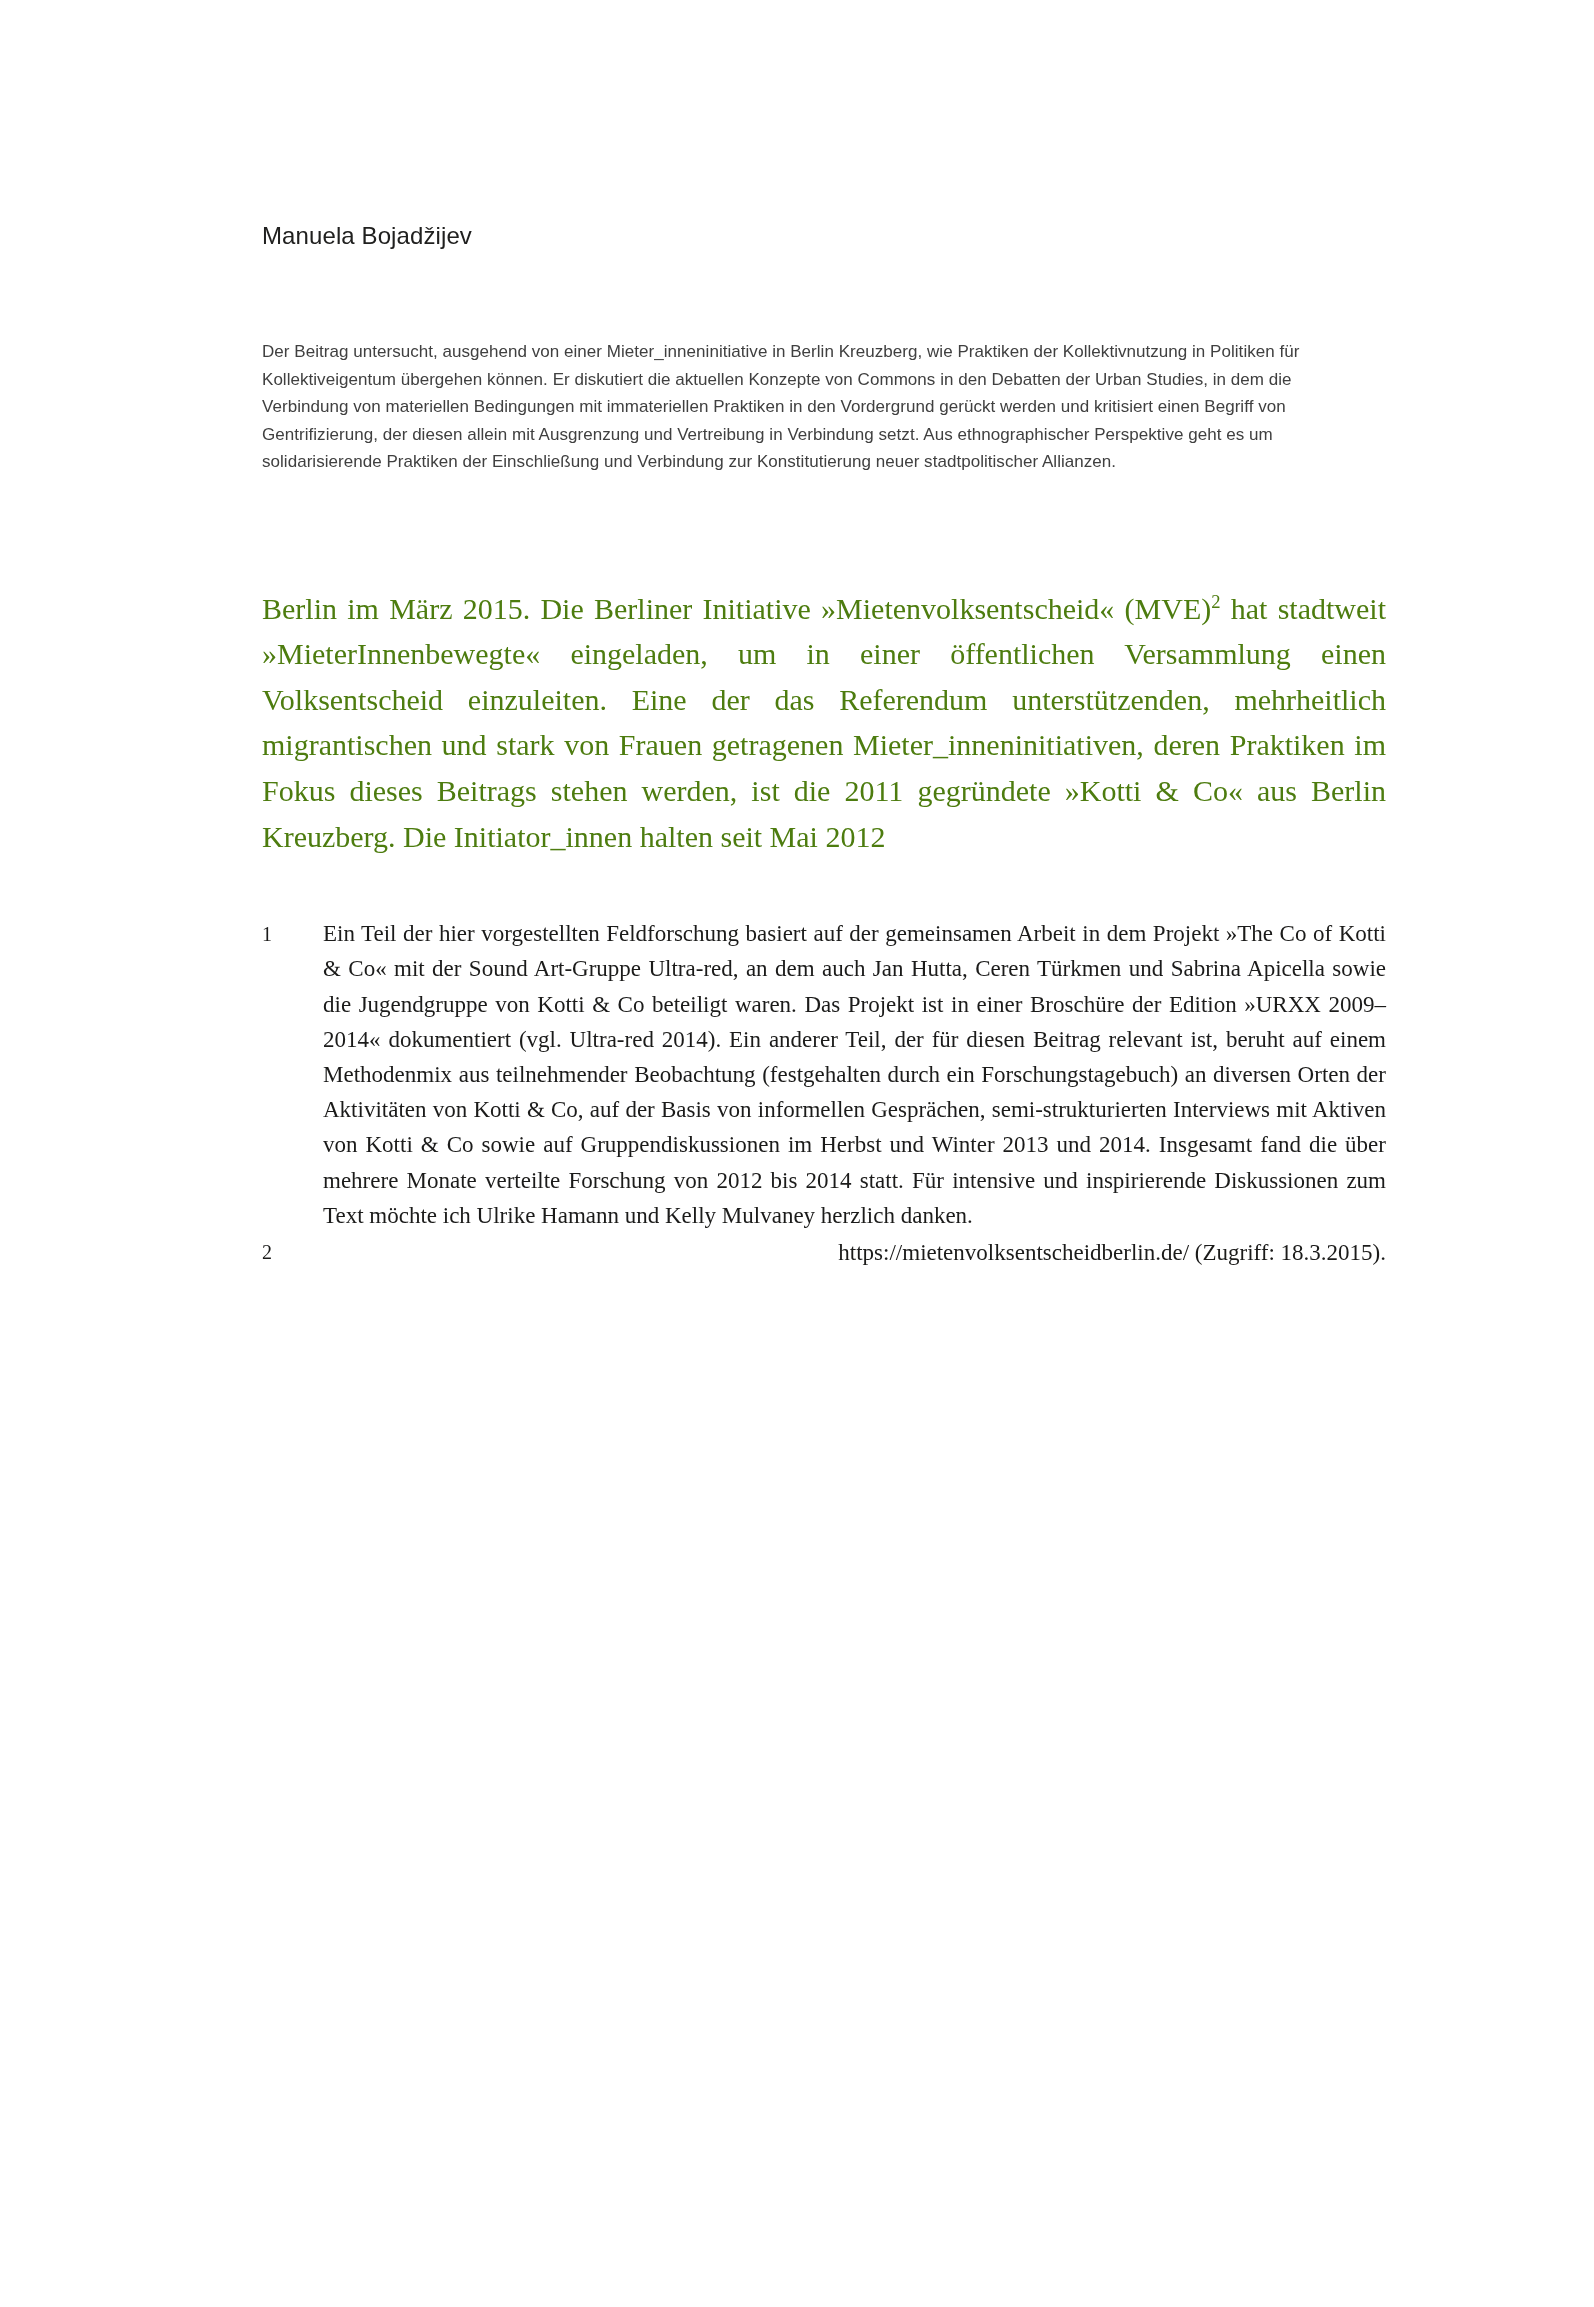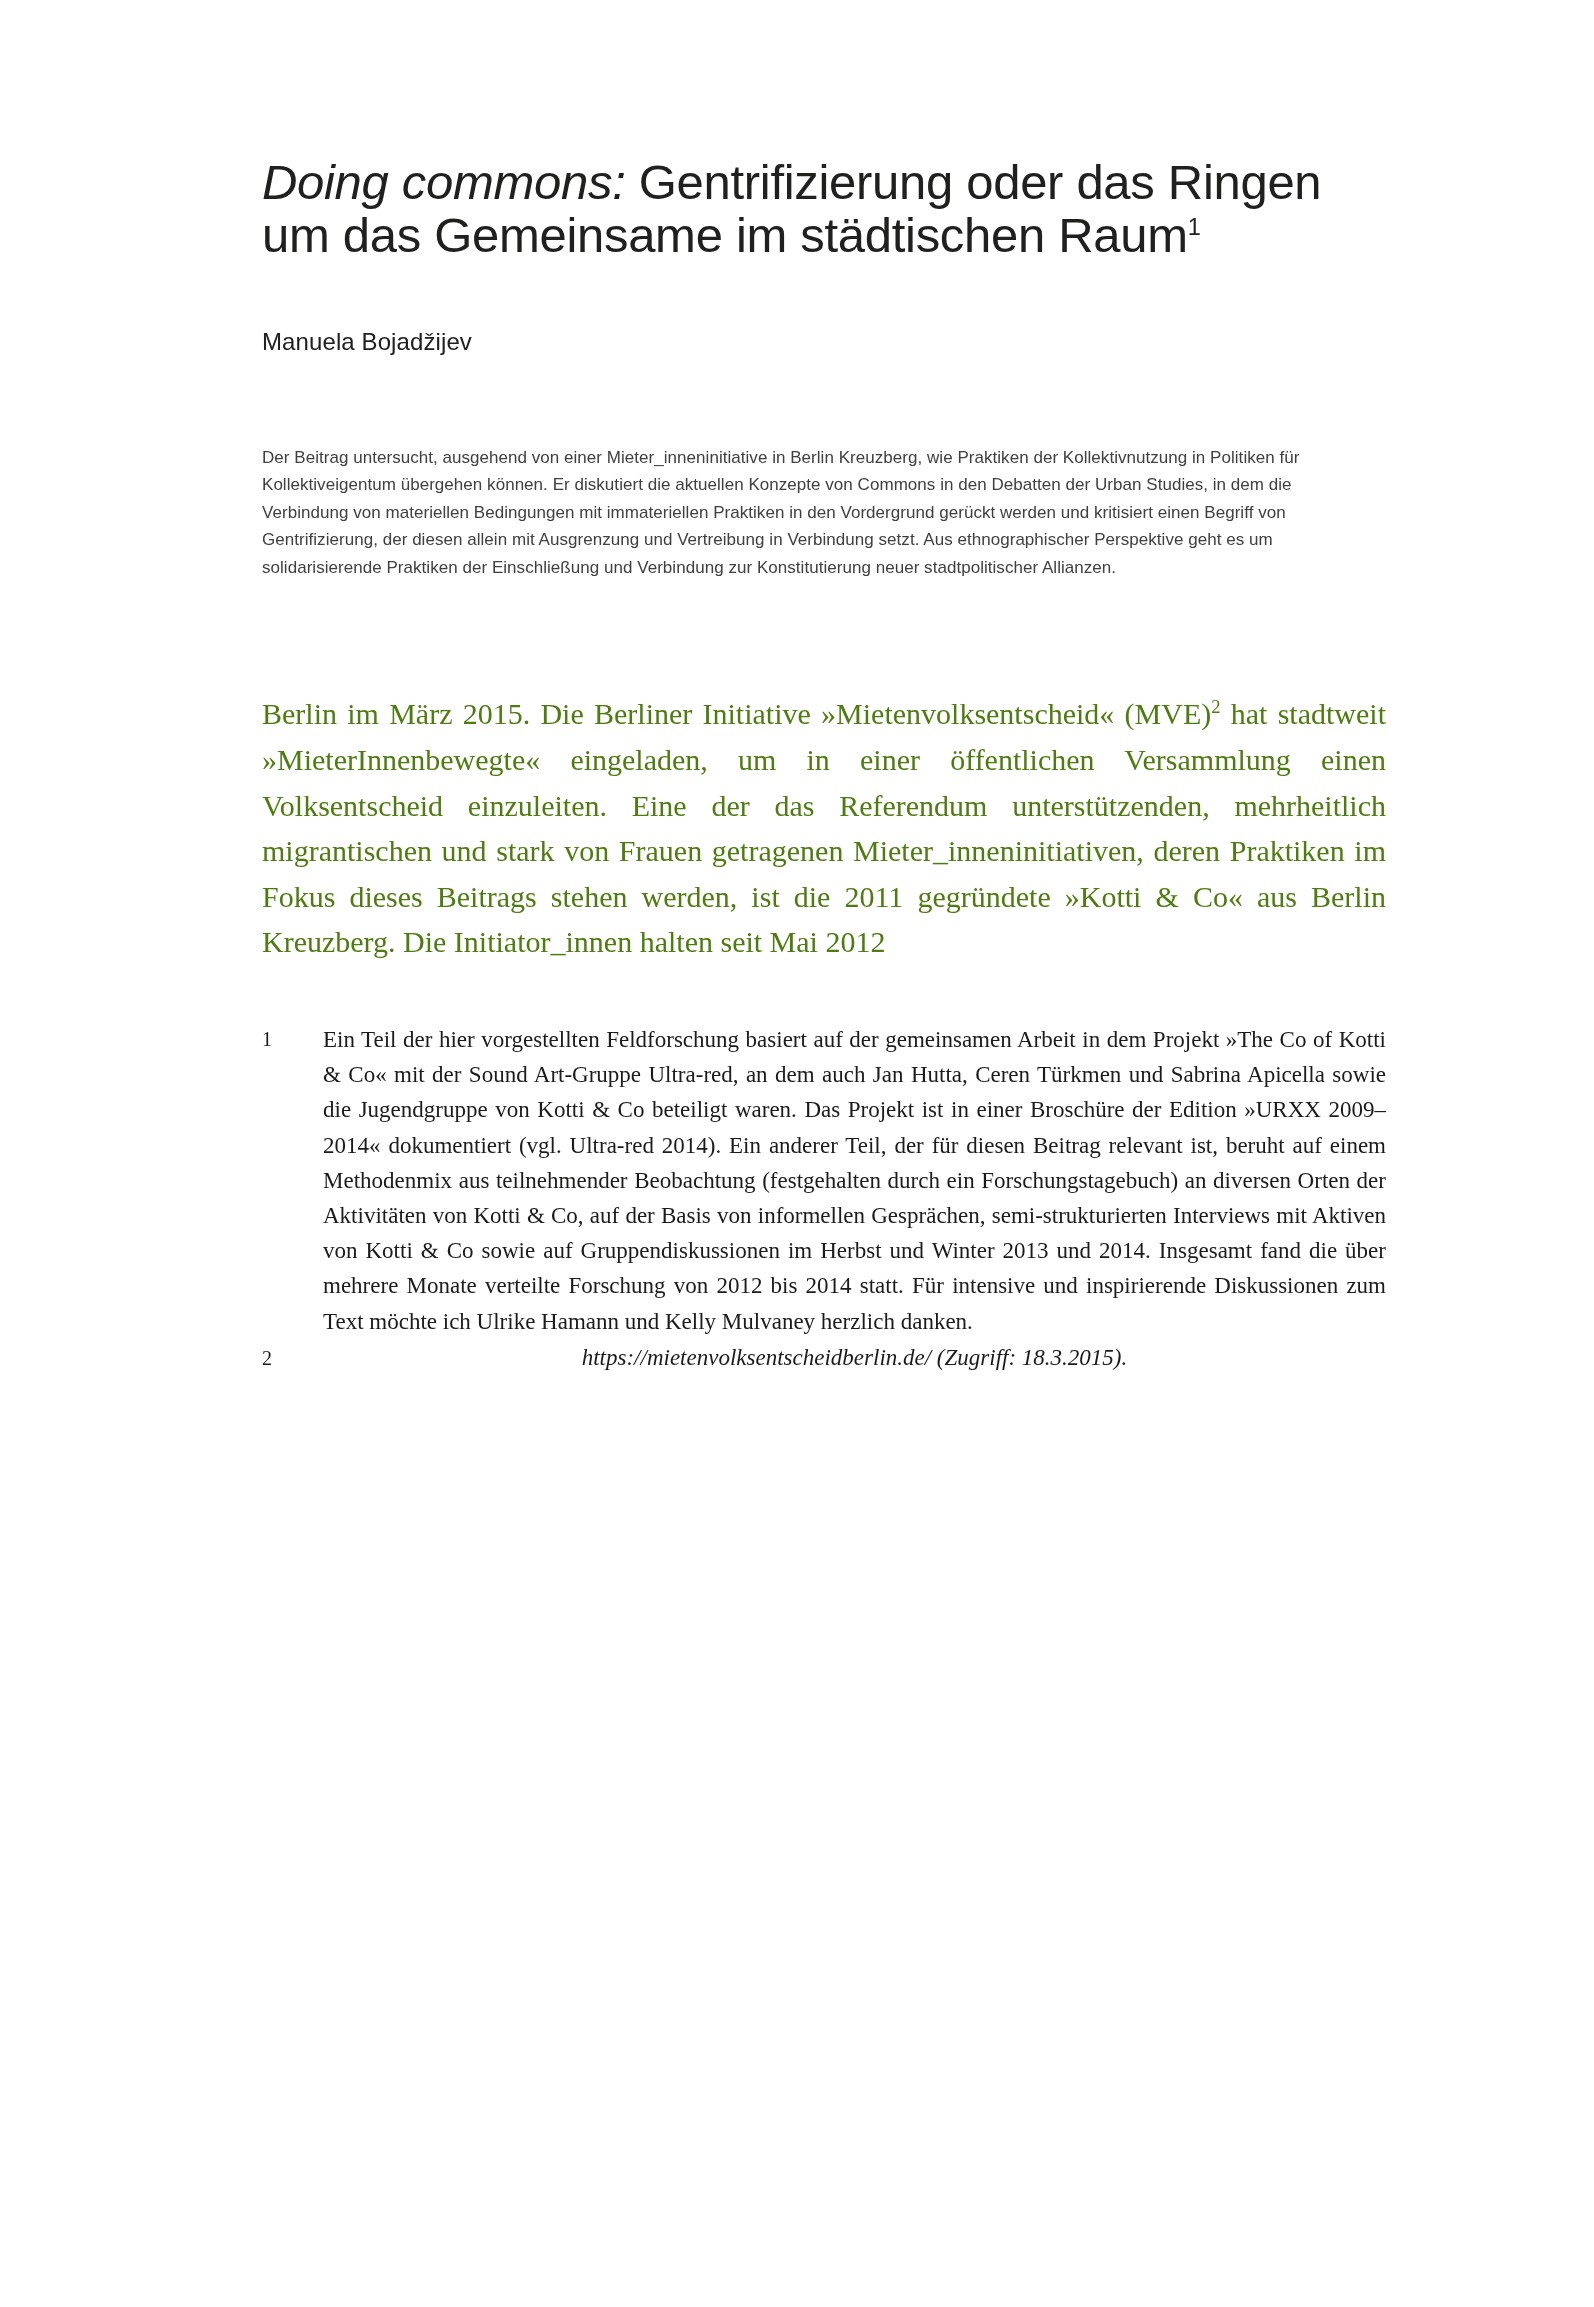--- a/index.html
+++ b/index.html
@@ -98,31 +98,29 @@
     padding-top: 2.4px;
     box-sizing: border-box;
   }
   .fn-text {
     flex: 1 1 auto;
     text-align: justify;
     text-justify: inter-word;
     hyphens: manual;
   }
   .fn-text.single {
-    text-align: center;
-    font-style: italic;
+    text-align: right;
   }
 </style>
 </head>
 <body>
 
 <div class="page">
   <div class="content">
 
-    <h1 class="title"><span class="ital">Doing commons:</span><span> Gentrifizierung oder das Ringen um das Gemeinsame im städtischen Raum</span><sup>1</sup></h1>
 
     <div class="author">Manuela Bojadžijev</div>
 
     <div class="abstract">Der Beitrag untersucht, ausgehend von einer Mieter_inneninitiative in Berlin Kreuzberg, wie Praktiken der Kollektivnutzung in Politiken für Kollektiveigentum übergehen können. Er diskutiert die aktuellen Konzepte von Commons in den Debatten der Urban Studies, in dem die Verbindung von materiellen Bedingungen mit immateriellen Praktiken in den Vordergrund gerückt werden und kritisiert einen Begriff von Gentrifizierung, der diesen allein mit Ausgrenzung und Vertreibung in Verbindung setzt. Aus ethnographischer Perspektive geht es um solidarisierende Praktiken der Einschließung und Verbindung zur Konstitutierung neuer stadtpolitischer Allianzen.</div>
 
     <div class="body-text"><span>Berlin im März 2015. Die Berliner Initiative »Mietenvolksentscheid« (MVE)</span><sup>2</sup><span> hat stadtweit »MieterInnenbewegte« eingeladen, um in einer öffentlichen Versammlung einen Volksentscheid einzuleiten. Eine der das Referendum unterstützenden, mehrheitlich migrantischen und stark von Frauen getragenen Mieter_inneninitiativen, deren Praktiken im Fokus dieses Beitrags stehen werden, ist die 2011 gegründete »Kotti &amp; Co« aus Berlin Kreuzberg. Die Initiator_innen halten seit Mai 2012</span></div>
 
     <div class="footnotes">
       <div class="fn">
         <div class="fn-num">1</div>

